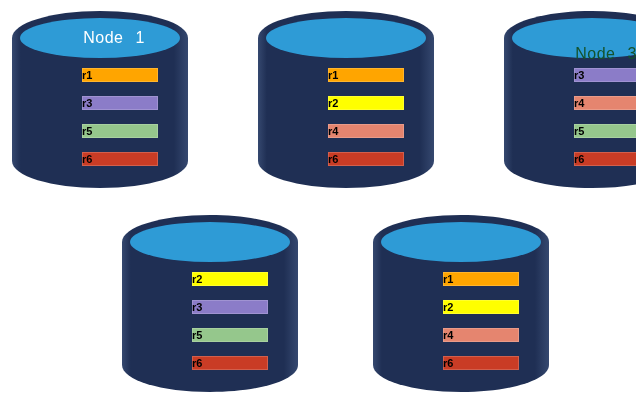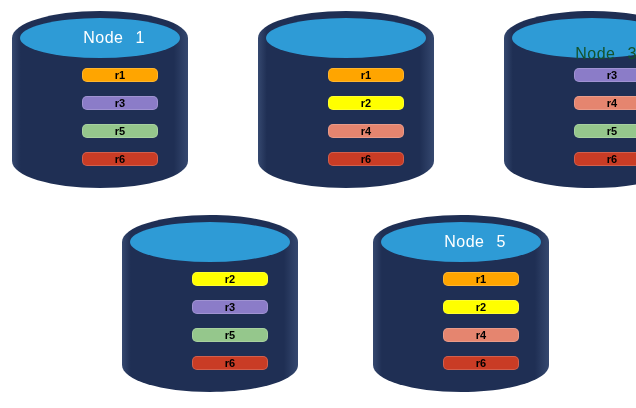--- a/index.html
+++ b/index.html
@@ -49,24 +49,23 @@
     position: absolute;
     top: 58px;
     left: 30px;
     width: 116px;
     display: flex;
     flex-direction: column;
     gap: 14px;
   }
   .bar {
     height: 14px;
-    border-radius: 5px;
+    border-radius: 0;
     display: flex;
     align-items: center;
-    justify-content: center;
     box-shadow: inset 0 0 0 1px rgba(255,255,255,0.18);
     margin-left: 40px;
   }
   .bar-label {
     font-size: 11px;
     font-weight: bold;
     line-height: 1;
   }
 </style>
 </head>
@@ -196,21 +195,20 @@
             <linearGradient id="bodyGrad4" x1="0" y1="0" x2="1" y2="0">
               <stop offset="0" stop-color="#35486F"></stop>
               <stop offset="0.05" stop-color="#1F2F54"></stop>
               <stop offset="0.92" stop-color="#1F2F54"></stop>
               <stop offset="1" stop-color="#35486F"></stop>
             </linearGradient>
           </defs>
           <path d="M0,28 C0,13 39,1 88,1 C137,1 176,13 176,28 L176,151 C176,166 137,178 88,178 C39,178 0,166 0,151 Z" fill="url(#bodyGrad4)"></path>
           <ellipse cx="88" cy="28" rx="80" ry="20" fill="#2E9BD6"></ellipse>
         </svg>
-        <div class="node-title" style="color: rgb(255, 255, 255);">Node 5</div>
         <div class="bars">
           <div class="bar" style="background: rgb(255, 165, 0);">
             <span class="bar-label" style="color: rgb(0, 0, 0);">r1</span>
           </div>
           <div class="bar" style="background: rgb(255, 255, 0);">
             <span class="bar-label" style="color: rgb(0, 0, 0);">r2</span>
           </div>
           <div class="bar" style="background: rgb(229, 133, 111);">
             <span class="bar-label" style="color: rgb(0, 0, 0);">r4</span>
           </div>

